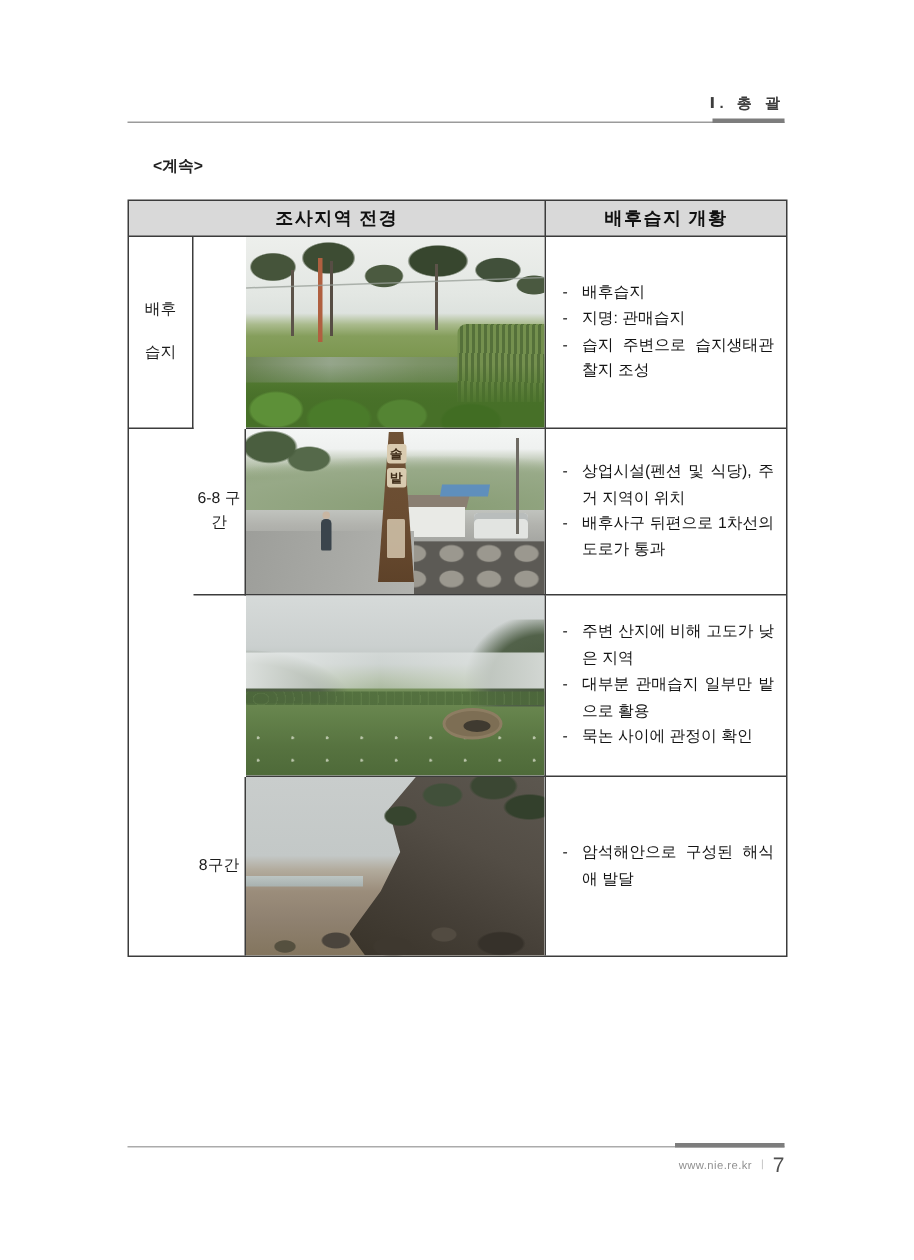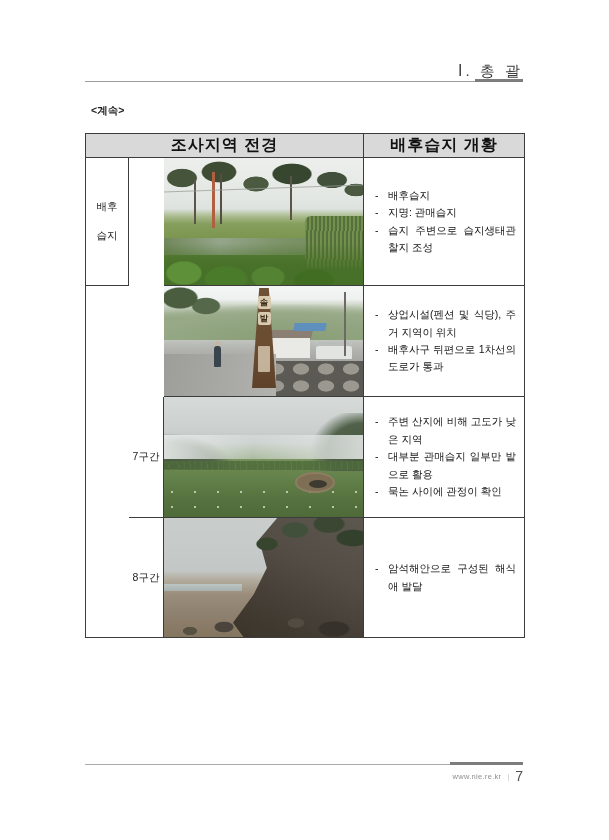--- a/index.html
+++ b/index.html
@@ -2,40 +2,40 @@
 <html><head>
 <meta charset="utf-8">
 <style>
   html,body{margin:0;padding:0;background:#ffffff;}
   .page{
     position:relative;width:609px;height:840px;background:#ffffff;overflow:hidden;
     font-family:"Liberation Sans","DejaVu Sans",sans-serif;color:#1a1a1a;
   }
   
   .chapter-title{
-    position:absolute;top:62px;right:86px;font-size:15px;font-weight:normal;
+    position:absolute;top:62px;right:86px;font-size:10px;font-weight:bold;
     letter-spacing:3px;color:#3d3d3d;white-space:nowrap;
   }
   .head-rule{position:absolute;left:85px;top:81px;width:438px;height:1px;background:#9b9b9b;}
   .head-rule-thick{position:absolute;left:475px;top:79px;width:48px;height:3px;background:#7d7d7d;}
-  .continued{position:absolute;left:91px;top:104px;font-size:10.5px;font-weight:600;color:#1f1f1f;}
+  .continued{position:absolute;left:102px;top:104px;font-size:10.5px;font-weight:600;color:#1f1f1f;}
 
   
   .survey-table{
     position:absolute;left:85px;top:133px;width:438px;height:503px;
     display:grid;grid-template-columns:43px 35px 200px 160px;
     grid-template-rows:24px 128px 111px 121px 119px;
     border:1.5px solid #3c3c3c;box-sizing:content-box;background:#fff;
   }
   .cell{box-sizing:border-box;border-right:1px solid #3c3c3c;border-bottom:1px solid #3c3c3c;}
   .no-r{border-right:none;}
   .no-b{border-bottom:none;}
   .th{
     background:#d9d9d9;display:flex;align-items:center;justify-content:center;
-    font-size:16px;font-weight:bold;color:#111;letter-spacing:1px;
+    font-size:12px;font-weight:bold;color:#111;letter-spacing:1px;font-family:Liberation Serif, serif;
   }
   .th-left{grid-column:1/4;grid-row:1;}
   .th-right{grid-column:4;grid-row:1;}
   .label-cell{
     display:flex;flex-direction:column;align-items:center;justify-content:center;
     text-align:center;font-size:10.5px;line-height:1.5;color:#1c1c1c;
   }
   .region-1{grid-column:1;grid-row:2;gap:13px;}
   .region-2{grid-column:1;grid-row:3/6;}
   .sec-1{grid-column:2;grid-row:2;}
@@ -150,21 +150,21 @@
 
   <div class="survey-table">
     <div class="cell th th-left">조사지역 전경</div>
     <div class="cell th th-right no-r">배후습지 개황</div>
 
     <div class="cell label-cell region-1">
       <div>배후</div>
       <div>습지</div>
     </div>
 
-    <div class="cell label-cell sec-3">7구간</div>
+    <div class="cell label-cell sec-2">6-8 구간</div>
     <div class="cell label-cell sec-4 no-b">8구간</div>
 
     <div class="cell photo-cell ph-1" aria-label="소나무 숲과 습지 초지가 보이는 배후습지 전경 사진">
       <div class="p1"></div>
       <div class="art p1-canopy"></div>
       <div class="art p1-trunk1"></div>
       <div class="art p1-trunk2"></div>
       <div class="art p1-trunk3"></div>
       <div class="art p1-pole"></div>
       <div class="art p1-wire"></div>

